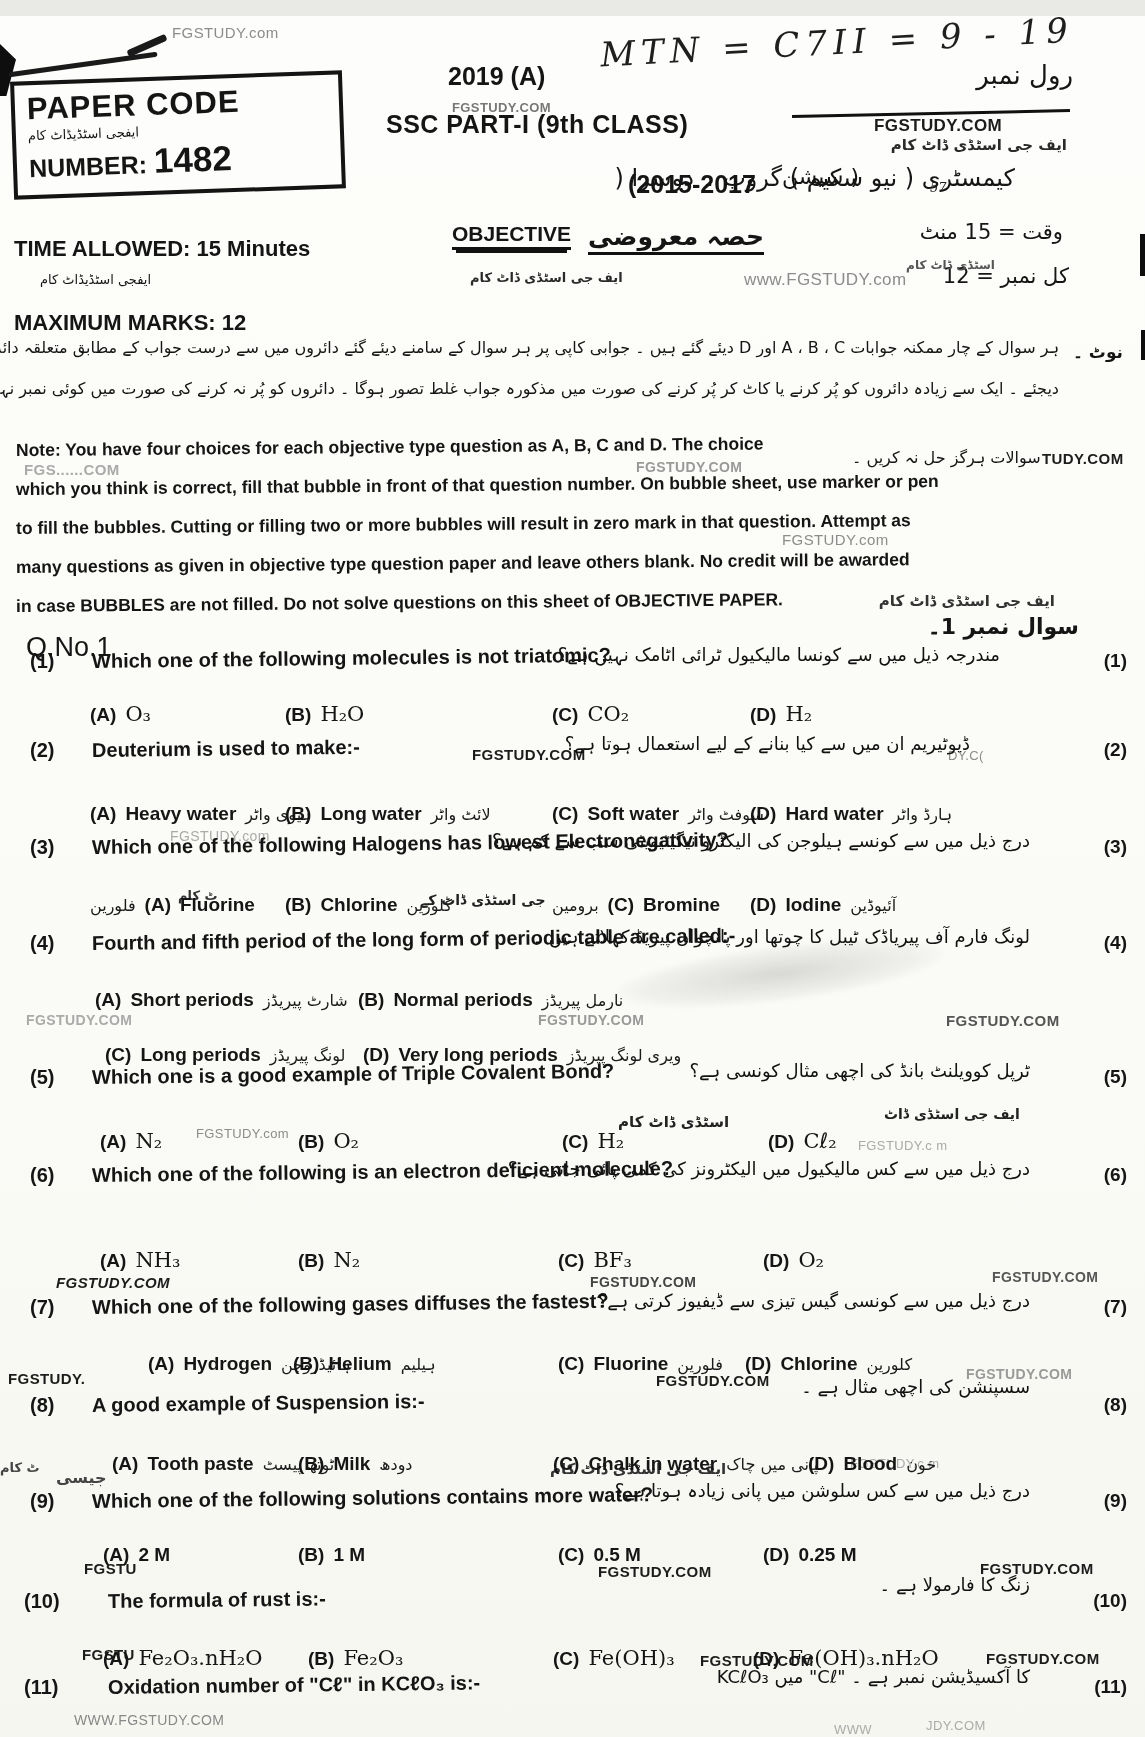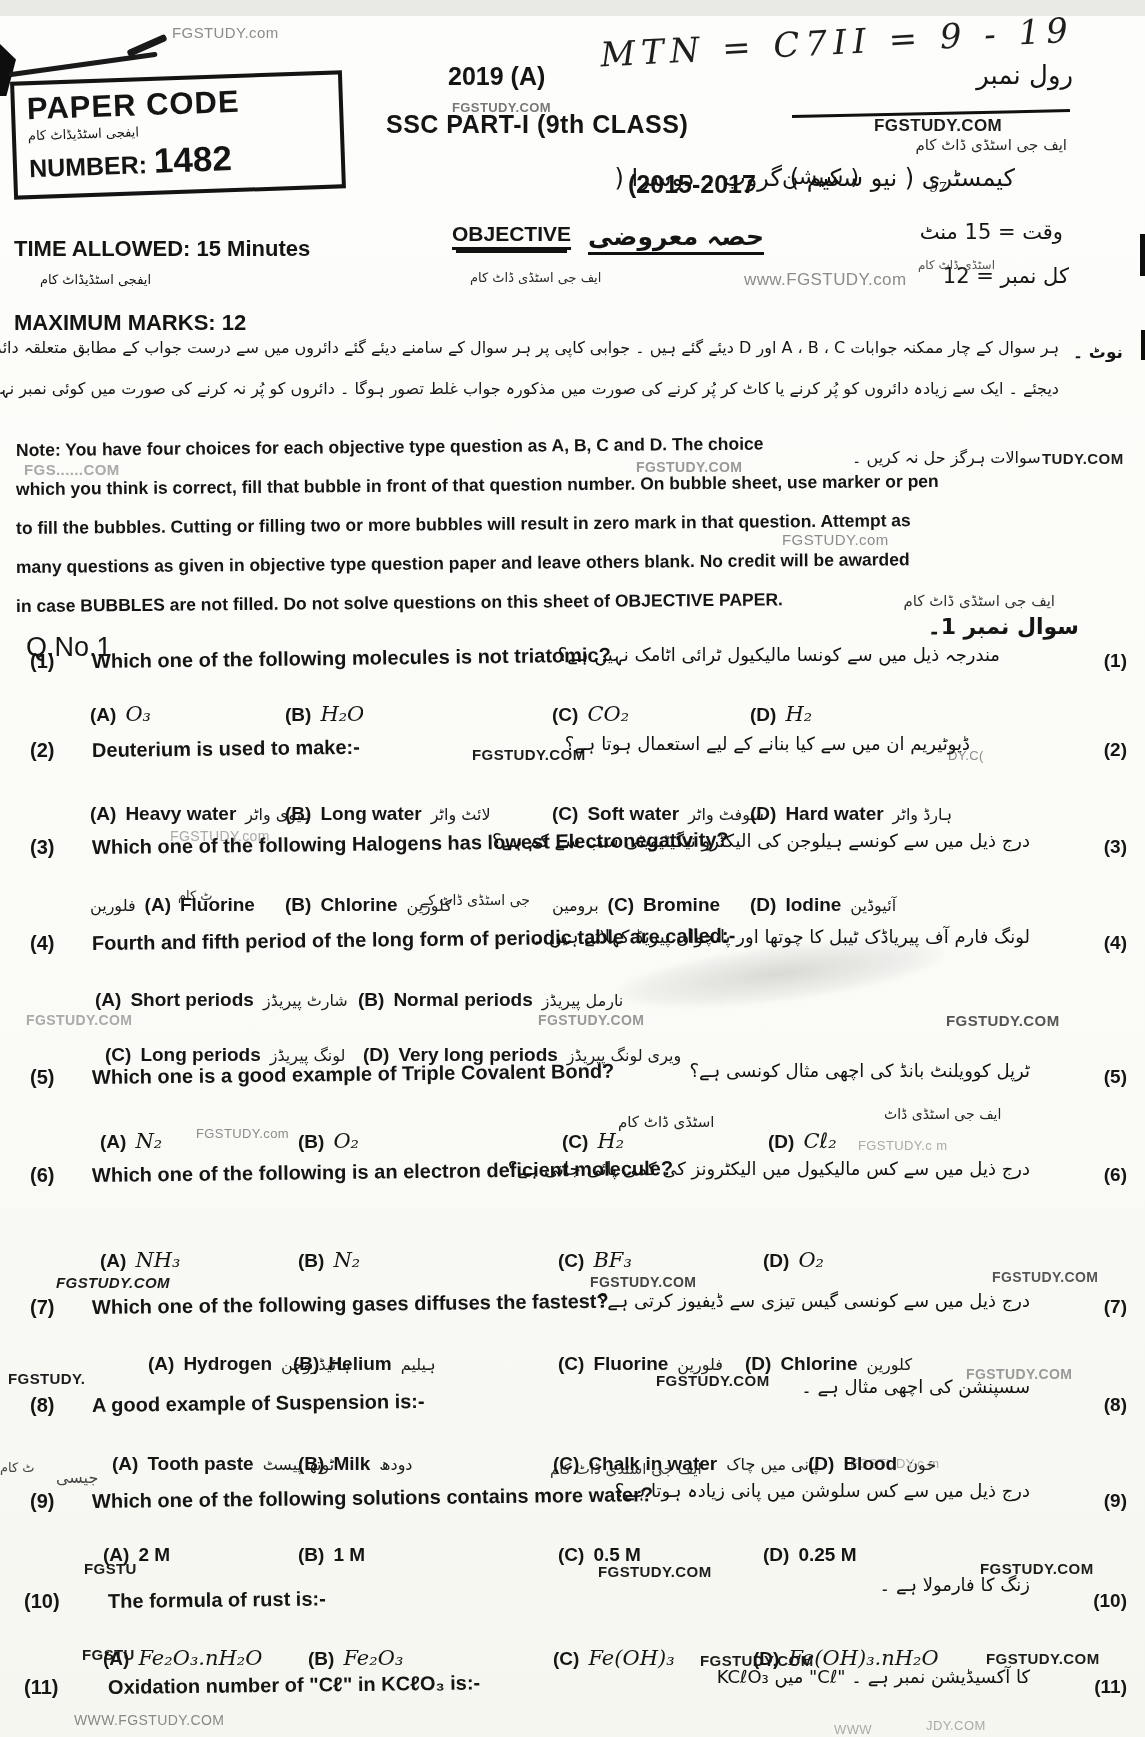--- a/index.html
+++ b/index.html
@@ -35,21 +35,21 @@
   .hand{font-family:"DejaVu Serif",serif;font-style:italic;color:#1f1f1f;}
   .objective-underline{border-bottom:3px solid #111;padding-bottom:2px;box-shadow:0 7px 0 -4px #111;}
   .ur-underline{border-bottom:3px solid #111;padding-bottom:1px;}
   .roll-line{position:absolute;left:792px;top:96px;width:278px;height:3px;background:#111;transform:rotate(-1.2deg);}
 
   
   .wm{position:absolute;white-space:nowrap;font-weight:700;color:#8c8c8c;font-size:14px;letter-spacing:.4px;}
   .wm-gray{font-weight:400;color:#8c8c8c;}
   .wm-faint{color:#aaaaaa;}
   .wm-dark{color:#1c1c1c;}
-  .wm-ur{font-family:"DejaVu Sans",sans-serif;direction:rtl;font-weight:400;color:#2a2a2a;text-align:center;}
+  .wm-ur{font-family:"DejaVu Sans",sans-serif;direction:rtl;font-weight:700;color:#2a2a2a;text-align:center;}
   .it{font-style:italic;}
   .blur{filter:blur(.4px);}
 
   
   .note-en-line{position:absolute;left:16px;font-size:17.5px;font-weight:700;white-space:nowrap;
     transform:rotate(-0.5deg);transform-origin:left center;}
   .note-ur-line{position:absolute;right:86px;font-size:16px;white-space:nowrap;}
 
   
   #questions{position:absolute;left:0;top:0;width:100%;height:100%;}
@@ -74,21 +74,21 @@
   .q7{top:1280px;--ot:57px;--a:148px;--b:293px;--c:558px;--d:745px;}
   .q8{top:1378px;--ot:59px;--a:112px;--b:298px;--c:553px;--d:808px;} .q8 .q-ur{top:-18px;}
   .q9{top:1474px;--ot:54px;--a:103px;--b:298px;--c:558px;--d:763px;} .q9 .q-ur{top:-10px;}
   .q10{top:1574px;--ot:56px;--a:103px;--b:308px;--c:553px;--d:753px;} .q10 .q-ur{top:-16px;}
   .q11{top:1660px;--ot:58px;--a:120px;--b:345px;--c:645px;--d:845px;} .q11 .q-ur{top:-10px;}
   .q10 .q-en,.q11 .q-en{left:108px;}
   .q10 .q-num,.q11 .q-num{left:24px;}
 
   
   .q1 .opt-text,.q5 .opt-text,.q6 .opt-text,.q10 .opt-text{
-    font-family:"DejaVu Serif","DejaVu Sans",serif;font-style:italic;font-size:21px;font-weight:500;}
+    font-family:"DejaVu Serif","DejaVu Sans",serif;font-size:21px;font-weight:500;}
   
   .q3 .oA .opt-ur,.q3 .oC .opt-ur{order:-1;}
 
   .section-en{position:absolute;left:26px;top:616px;font-size:27px;font-weight:400;}
   .section-ur{position:absolute;right:66px;top:598px;font-size:22px;font-weight:700;}
 </style>
 </head>
 <body>
 
 <div class="page">

